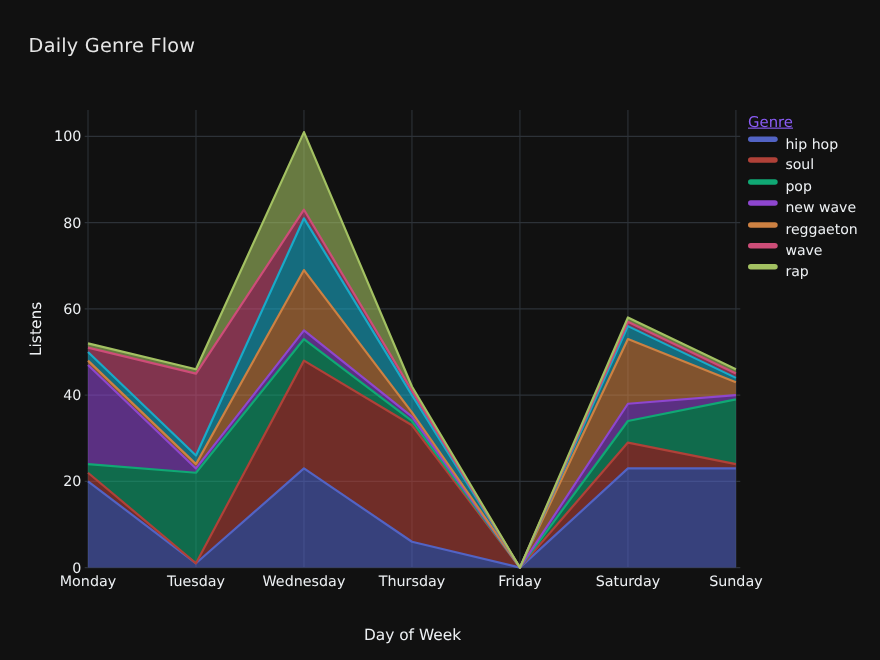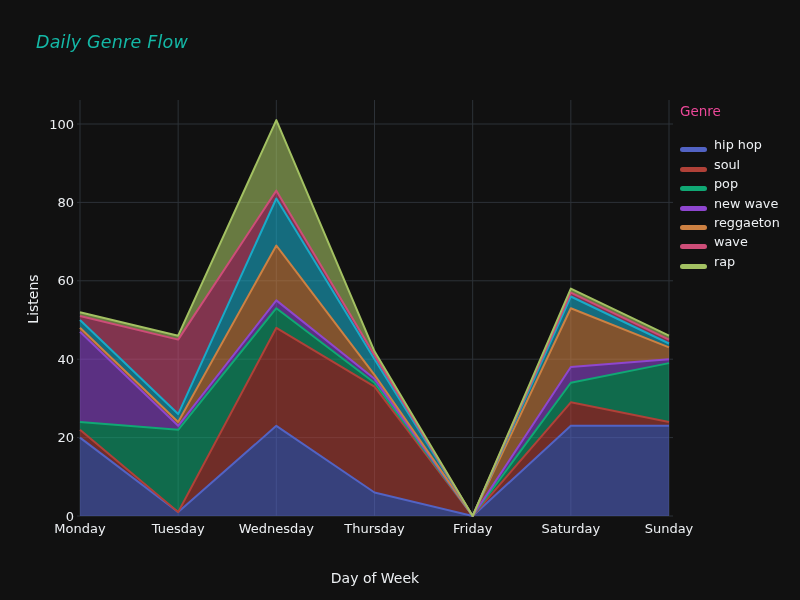--- a/index.html
+++ b/index.html
@@ -1,30 +1,30 @@
 <!DOCTYPE html>
 <html><head>
 <meta charset="utf-8">
 <style>
   html,body{margin:0;padding:0;background:#111111;}
   .stage{
     position:relative;width:800px;height:600px;background:#111111;
     font-family:"DejaVu Sans", sans-serif;overflow:hidden;
   }
   .chart-title{
-    position:absolute;left:36px;top:32px;font-size:17.5px;color:#14b8a6;letter-spacing:.2px;font-style:italic;
+    position:absolute;left:26px;top:32px;font-size:17.5px;color:#e5e5e5;letter-spacing:.2px;
   }
   svg{position:absolute;left:0;top:0;}
   svg text{font-family:"DejaVu Sans", sans-serif;fill:#edf0f3;font-size:13px;}
   .axis-title{position:absolute;color:#edf0f3;font-size:14px;white-space:nowrap;}
   .axis-title.y{left:33px;top:299px;transform:translate(-50%,-50%) rotate(-90deg);}
   .axis-title.x{left:375px;top:546px;transform:translateX(-50%);margin-top:24px;}
   .legend{position:absolute;left:680px;top:103px;width:115px;}
-  .legend-title{color:#ec4899;font-size:13.5px;margin-bottom:14px;}
-  .lrow{display:flex;align-items:flex-end;height:19.4px;cursor:pointer;}
+  .legend-title{color:#8b5cf6;font-size:13.5px;margin-bottom:5px;text-decoration:underline;}
+  .lrow{display:flex;align-items:flex-start;height:19.4px;cursor:pointer;}
   .swatch{width:27px;height:5px;border-radius:2.5px;flex:0 0 27px;margin-right:7px;}
   .llabel{color:#eef1f4;font-size:12.8px;white-space:nowrap;}
 </style>
 </head>
 <body>
 
 <div class="stage">
   <div class="chart-title">Daily Genre Flow</div>
   <svg id="plot" width="800" height="600">
       <line x1="80" x2="80" y1="100" y2="516" stroke="#2d3238" stroke-width="1"></line>

